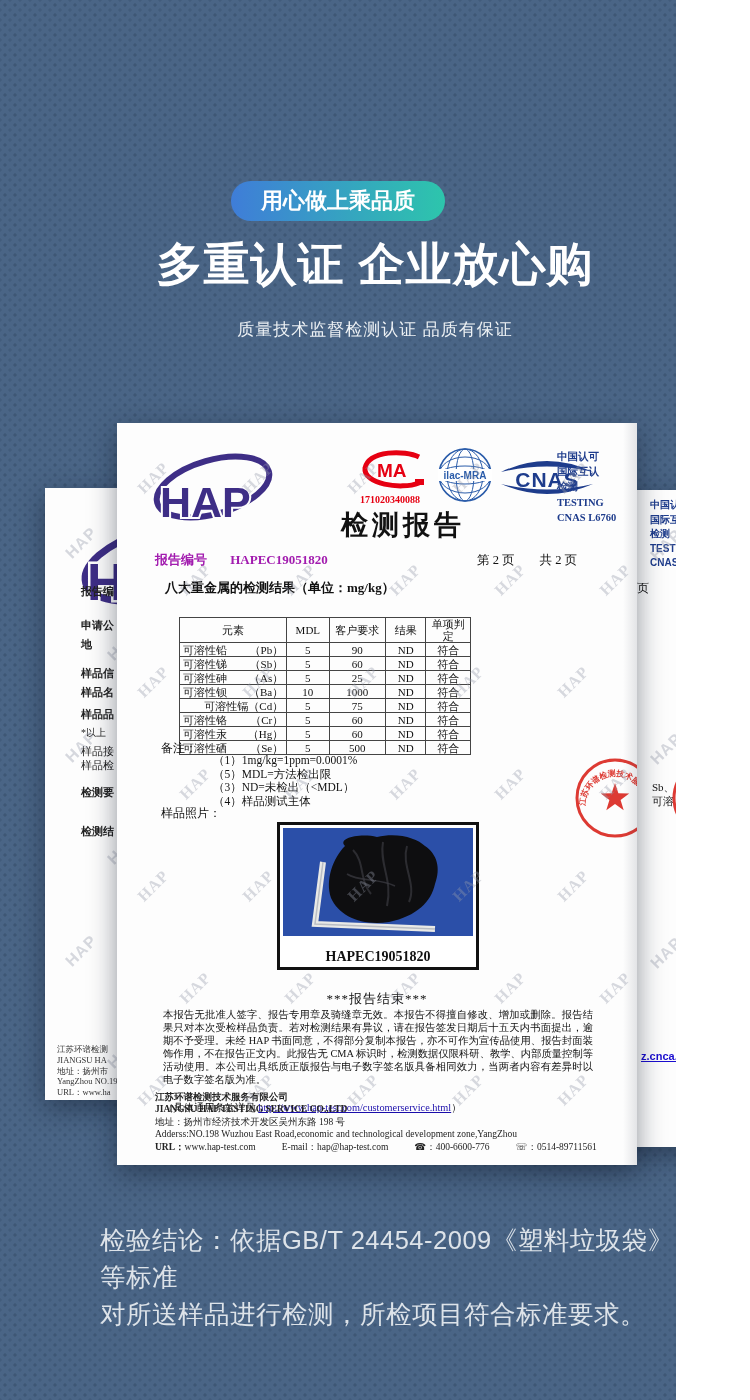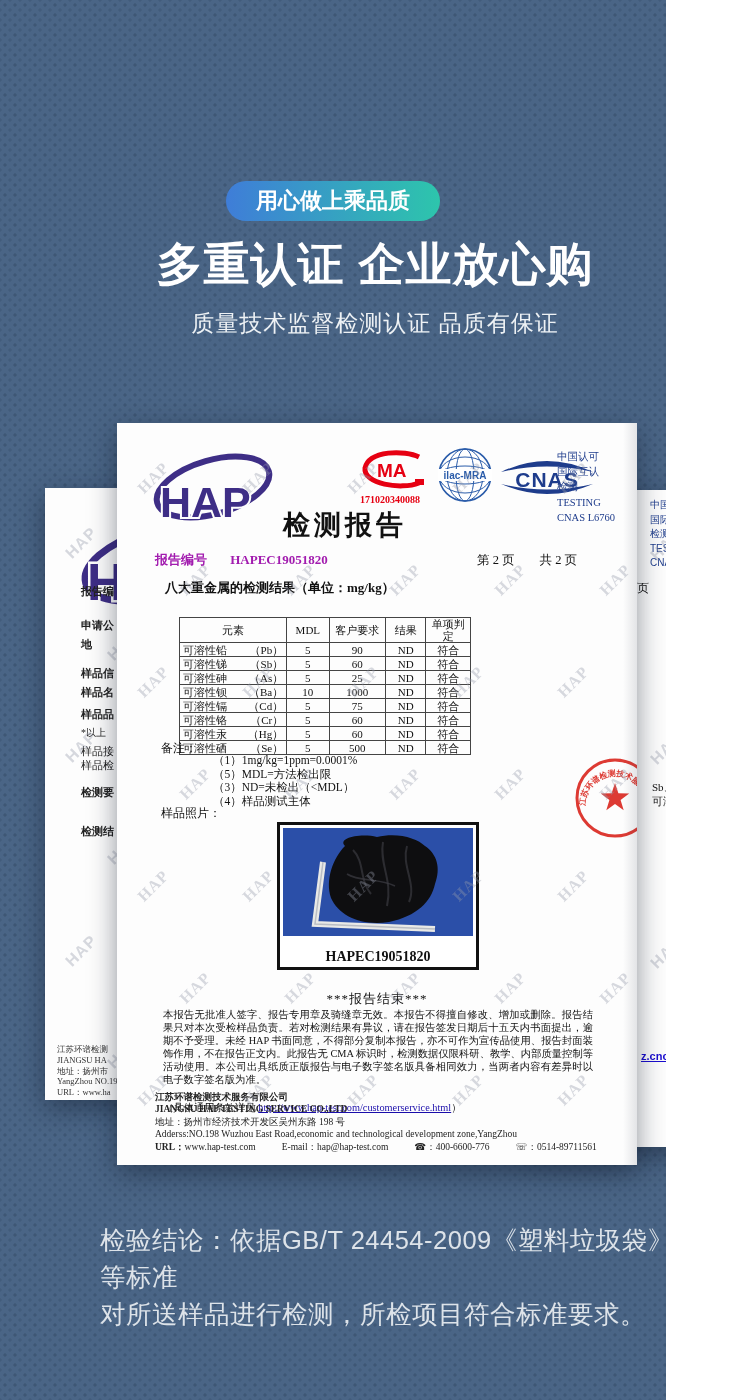--- a/index.html
+++ b/index.html
@@ -3,49 +3,49 @@
 <meta charset="utf-8">
 <style>
   html,body{margin:0;padding:0;}
   .canvas{position:relative;width:666px;height:1400px;overflow:hidden;
     font-family:"Liberation Sans",sans-serif;
     background-color:#4a6586;
     background-image:
       radial-gradient(rgba(18,33,52,.20) 1.5px, transparent 1.7px),
       radial-gradient(rgba(18,33,52,.13) 1.5px, transparent 1.7px);
     background-size:10px 10px,10px 10px;
-    background-position:0 0,5px 5px;}
+    background-position:0 0,5px 5px;padding-left:10px;}
   
   .badge{position:absolute;top:181px;left:50%;transform:translateX(-50%);
     padding:5px 30px;border-radius:20px;color:#fff;font-size:22px;font-weight:bold;
     white-space:nowrap;}
   .hero-title{position:absolute;top:234px;left:0;width:750px;text-align:center;
     color:#ffffff;font-size:46px;font-weight:800;letter-spacing:1px;}
-  .hero-sub{position:absolute;top:308px;left:0;width:750px;text-align:center;
-    color:#eef2f5;font-size:23px;letter-spacing:1px;}
+  .hero-sub{position:absolute;top:318px;left:0;width:750px;text-align:center;
+    color:#eef2f5;font-size:17px;letter-spacing:1px;}
   
   .page{position:absolute;background:#fdfdfd;box-shadow:0 8px 26px rgba(8,18,34,.45);overflow:hidden;}
   .page-left{left:45px;top:488px;width:200px;height:612px;z-index:1;}
   .page-right{left:525px;top:490px;width:187px;height:657px;z-index:1;}
   .page-main{left:117px;top:423px;width:520px;height:742px;z-index:2;}
   .edge-shade{position:absolute;top:0;right:0;bottom:0;width:14px;
     background:linear-gradient(to left,rgba(40,50,70,.12),rgba(40,50,70,0));pointer-events:none;}
   
   .wm{position:absolute;color:rgba(150,155,170,.38);font-size:16px;font-weight:bold;
     transform:rotate(-45deg);letter-spacing:1px;pointer-events:none;}
   
   .serif{font-family:"Liberation Serif",serif;}
   .hap-logo{position:absolute;}
   .cma{position:absolute;left:240px;top:25px;}
   .cma-number{position:absolute;left:243px;top:71px;color:#e60012;font-size:10px;font-weight:bold;}
   .ilac{position:absolute;left:320px;top:24px;}
   .cnas{position:absolute;left:378px;top:33px;}
-  .accred{position:absolute;color:#1e3c8c;font-size:10.5px;font-weight:normal;line-height:1.45;}
+  .accred{position:absolute;color:#1e3c8c;font-size:10.5px;font-weight:bold;line-height:1.45;}
   .accred-main{left:440px;top:26px;}
-  .report-title{position:absolute;left:166px;top:84px;width:240px;
+  .report-title{position:absolute;left:166px;top:84px;width:240px;text-align:center;
     font-size:27px;font-weight:bold;letter-spacing:4px;color:#111;}
   .report-no-row{position:absolute;left:38px;top:128px;font-size:13px;font-weight:bold;color:#a21caf;}
   .report-no-row .no{margin-left:20px;}
   .page-info{position:absolute;left:360px;top:129px;font-size:12.5px;color:#111;}
   .sec-title{position:absolute;left:48px;top:156px;font-size:13px;font-weight:bold;color:#111;}
   .method-row{position:absolute;left:48px;top:175px;font-size:12.5px;color:#111;}
   .method-row b{margin-right:14px;}
   table.results{position:absolute;left:62px;top:194px;width:292px;border-collapse:collapse;
     font-family:"Liberation Serif",serif;font-size:11px;color:#111;}
   table.results th,table.results td{border:1px solid #444;padding:0 3px;height:13px;
@@ -293,21 +293,21 @@
               <span>可溶性钡</span>
               <span class="sym">（Ba）</span>
             </td>
             <td style="width:38px;">10</td>
             <td style="width:56px;">1000</td>
             <td style="width:38px;">ND</td>
             <td style="width:44px;">符合</td>
           </tr>
 
           <tr>
-            <td class="c-el" style="width:116px;">
+            <td class="c-el" style="width:116px;text-align:right;">
               <span>可溶性镉</span>
               <span class="sym">（Cd）</span>
             </td>
             <td style="width:38px;">5</td>
             <td style="width:56px;">75</td>
             <td style="width:38px;">ND</td>
             <td style="width:44px;">符合</td>
           </tr>
 
           <tr>

